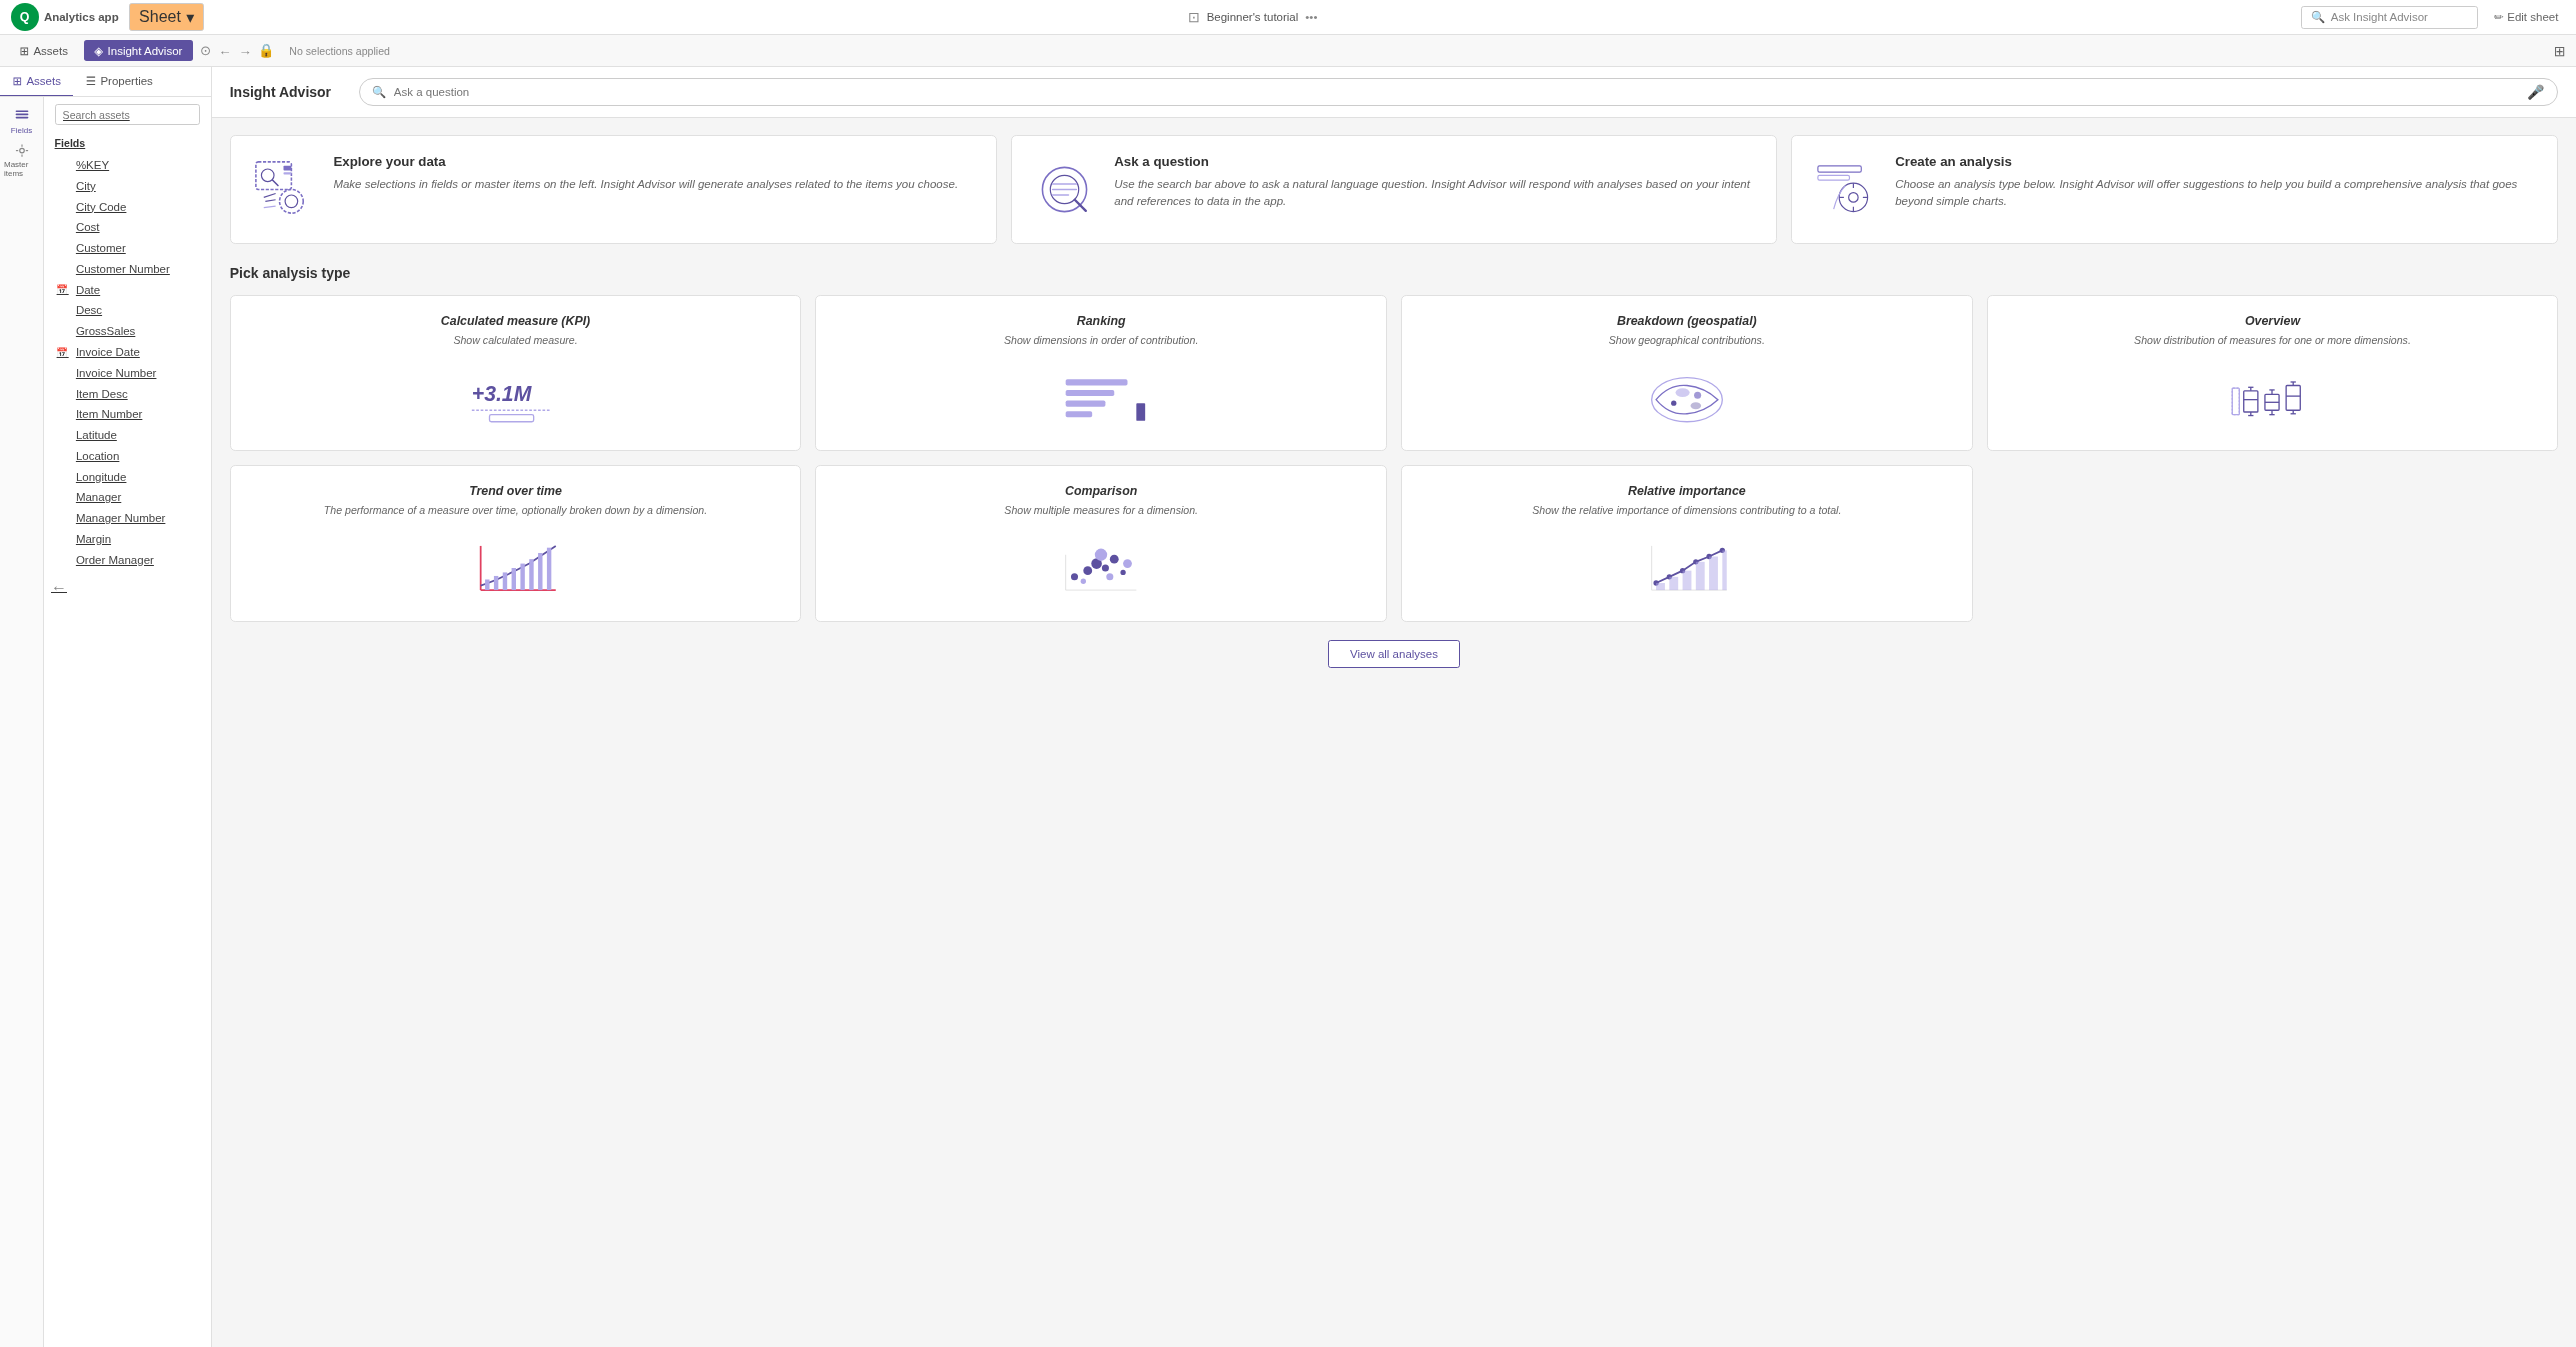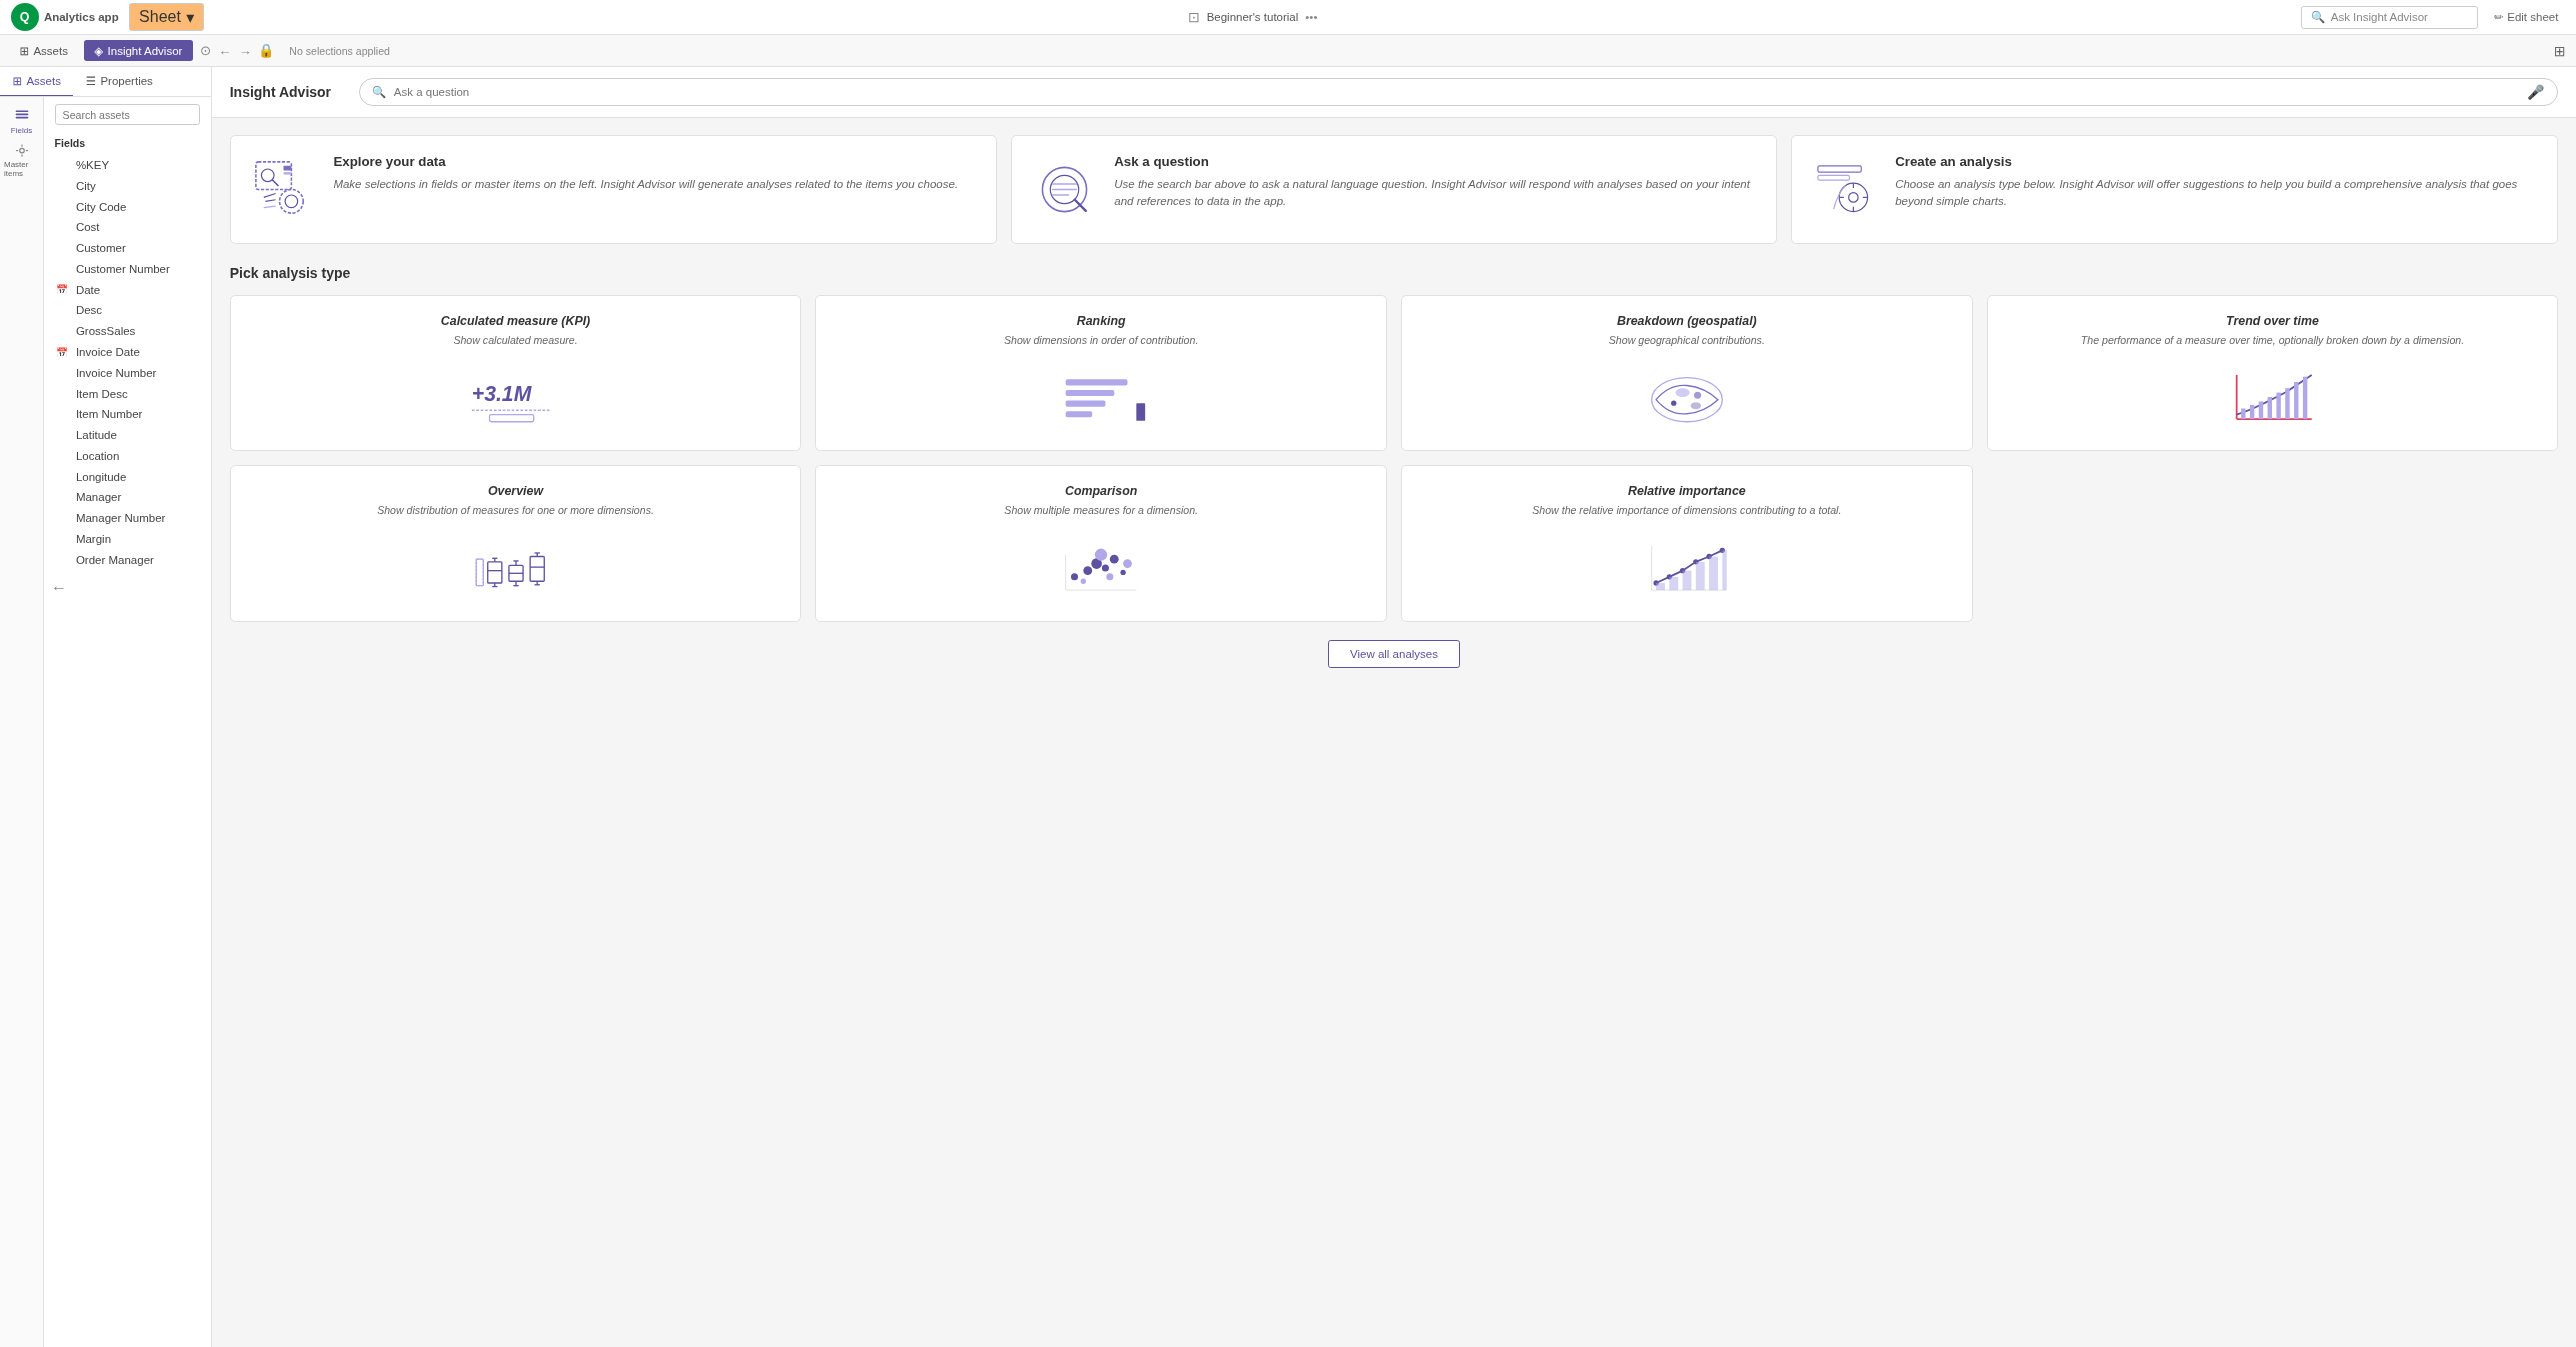--- a/index.html
+++ b/index.html
@@ -81,21 +81,21 @@
     
     .sidebar-icons { width: 44px; border-right: 0.9px solid #e0e0e0; display: flex; flex-direction: column; align-items: center; padding-top: 7px; gap: 3.5px; background: #fafafa; }
     .sidebar-icon-item {
       width: 35px; height: 35px; display: flex; flex-direction: column; align-items: center;
       justify-content: center; gap: 1.8px; cursor: pointer; border-radius: 2.7px; font-size: 8.8px; color: #666;
     }
     .sidebar-icon-item.active { color: #5d51a0; }
     .sidebar-icon-item svg { width: 16px; height: 16px; }
 
     
-    .fields-panel { flex: 1; overflow-y: auto; }
+    .fields-panel { flex: 1; overflow-y: auto; text-decoration: underline; }
     .search-assets {
       padding: 7px 10.6px;
       display: flex; align-items: center;
     }
     .search-assets input {
       width: 100%; border: 0.9px solid #ccc; border-radius: 2.7px;
       padding: 3.5px 7px; font-size: 10.6px; outline: none; color: #555;
     }
     .fields-section-title { padding: 5.3px 10.6px; font-size: 10.6px; font-weight: 600; color: #333; }
     .field-item {
@@ -455,67 +455,67 @@
               <ellipse cx="55" cy="30" rx="8" ry="5" fill="#b0a8e8" opacity="0.6"></ellipse>
               <ellipse cx="70" cy="45" rx="6" ry="4" fill="#5d51a0" opacity="0.4"></ellipse>
               <circle cx="45" cy="42" r="3" fill="#5d51a0"></circle>
               <circle cx="72" cy="33" r="4" fill="#7b6fc4" opacity="0.7"></circle>
             </svg>
           </div>
         </div>
 
 
         <div class="analysis-card">
+          <h4>Overview</h4>
+          <p>Show distribution of measures for one or more dimensions.</p>
+          <div class="analysis-card-visual">
+            <svg viewBox="0 0 120 70" xmlns="http://www.w3.org/2000/svg" width="106" height="62">
+              <rect x="15" y="25" width="8" height="30" rx="1" fill="none" stroke="#b0a8e8" stroke-width="1.5" stroke-dasharray="2,2"></rect>
+              <rect x="15" y="25" width="8" height="30" rx="1" fill="none" stroke="#b0a8e8" stroke-width="1.5"></rect>
+
+              <rect x="28" y="28" width="16" height="24" rx="1" fill="none" stroke="#5d51a0" stroke-width="1.5"></rect>
+              <line x1="36" y1="24" x2="36" y2="28" stroke="#5d51a0" stroke-width="1.5"></line>
+              <line x1="36" y1="52" x2="36" y2="56" stroke="#5d51a0" stroke-width="1.5"></line>
+              <line x1="33" y1="24" x2="39" y2="24" stroke="#5d51a0" stroke-width="1.5"></line>
+              <line x1="33" y1="56" x2="39" y2="56" stroke="#5d51a0" stroke-width="1.5"></line>
+              <line x1="28" y1="38" x2="44" y2="38" stroke="#5d51a0" stroke-width="1.5"></line>
+
+              <rect x="52" y="32" width="16" height="18" rx="1" fill="none" stroke="#5d51a0" stroke-width="1.5"></rect>
+              <line x1="60" y1="27" x2="60" y2="32" stroke="#5d51a0" stroke-width="1.5"></line>
+              <line x1="60" y1="50" x2="60" y2="55" stroke="#5d51a0" stroke-width="1.5"></line>
+              <line x1="57" y1="27" x2="63" y2="27" stroke="#5d51a0" stroke-width="1.5"></line>
+              <line x1="57" y1="55" x2="63" y2="55" stroke="#5d51a0" stroke-width="1.5"></line>
+              <line x1="52" y1="41" x2="68" y2="41" stroke="#5d51a0" stroke-width="1.5"></line>
+
+              <rect x="76" y="22" width="16" height="28" rx="1" fill="none" stroke="#5d51a0" stroke-width="1.5"></rect>
+              <line x1="84" y1="18" x2="84" y2="22" stroke="#5d51a0" stroke-width="1.5"></line>
+              <line x1="84" y1="50" x2="84" y2="54" stroke="#5d51a0" stroke-width="1.5"></line>
+              <line x1="81" y1="18" x2="87" y2="18" stroke="#5d51a0" stroke-width="1.5"></line>
+              <line x1="81" y1="54" x2="87" y2="54" stroke="#5d51a0" stroke-width="1.5"></line>
+              <line x1="76" y1="34" x2="92" y2="34" stroke="#5d51a0" stroke-width="1.5"></line>
+            </svg>
+          </div>
+        </div>
+
+        <div class="analysis-card">
           <h4>Trend over time</h4>
           <p>The performance of a measure over time, optionally broken down by a dimension.</p>
           <div class="analysis-card-visual">
             <svg viewBox="0 0 120 70" xmlns="http://www.w3.org/2000/svg" width="106" height="62">
               <line x1="20" y1="10" x2="20" y2="60" stroke="#e04060" stroke-width="2"></line>
               <line x1="20" y1="60" x2="105" y2="60" stroke="#e04060" stroke-width="2"></line>
               <path d="M20 55 Q35 50 45 45 Q60 38 75 30 Q90 20 105 10" fill="none" stroke="#5d51a0" stroke-width="2"></path>
               <rect x="25" y="48" width="5" height="12" fill="#b0a8e8"></rect>
               <rect x="35" y="44" width="5" height="16" fill="#b0a8e8"></rect>
               <rect x="45" y="40" width="5" height="20" fill="#b0a8e8"></rect>
               <rect x="55" y="35" width="5" height="25" fill="#b0a8e8"></rect>
               <rect x="65" y="30" width="5" height="30" fill="#b0a8e8"></rect>
               <rect x="75" y="25" width="5" height="35" fill="#b0a8e8"></rect>
               <rect x="85" y="18" width="5" height="42" fill="#b0a8e8"></rect>
               <rect x="95" y="12" width="5" height="48" fill="#b0a8e8"></rect>
-            </svg>
-          </div>
-        </div>
-
-        <div class="analysis-card">
-          <h4>Overview</h4>
-          <p>Show distribution of measures for one or more dimensions.</p>
-          <div class="analysis-card-visual">
-            <svg viewBox="0 0 120 70" xmlns="http://www.w3.org/2000/svg" width="106" height="62">
-              <rect x="15" y="25" width="8" height="30" rx="1" fill="none" stroke="#b0a8e8" stroke-width="1.5" stroke-dasharray="2,2"></rect>
-              <rect x="15" y="25" width="8" height="30" rx="1" fill="none" stroke="#b0a8e8" stroke-width="1.5"></rect>
-
-              <rect x="28" y="28" width="16" height="24" rx="1" fill="none" stroke="#5d51a0" stroke-width="1.5"></rect>
-              <line x1="36" y1="24" x2="36" y2="28" stroke="#5d51a0" stroke-width="1.5"></line>
-              <line x1="36" y1="52" x2="36" y2="56" stroke="#5d51a0" stroke-width="1.5"></line>
-              <line x1="33" y1="24" x2="39" y2="24" stroke="#5d51a0" stroke-width="1.5"></line>
-              <line x1="33" y1="56" x2="39" y2="56" stroke="#5d51a0" stroke-width="1.5"></line>
-              <line x1="28" y1="38" x2="44" y2="38" stroke="#5d51a0" stroke-width="1.5"></line>
-
-              <rect x="52" y="32" width="16" height="18" rx="1" fill="none" stroke="#5d51a0" stroke-width="1.5"></rect>
-              <line x1="60" y1="27" x2="60" y2="32" stroke="#5d51a0" stroke-width="1.5"></line>
-              <line x1="60" y1="50" x2="60" y2="55" stroke="#5d51a0" stroke-width="1.5"></line>
-              <line x1="57" y1="27" x2="63" y2="27" stroke="#5d51a0" stroke-width="1.5"></line>
-              <line x1="57" y1="55" x2="63" y2="55" stroke="#5d51a0" stroke-width="1.5"></line>
-              <line x1="52" y1="41" x2="68" y2="41" stroke="#5d51a0" stroke-width="1.5"></line>
-
-              <rect x="76" y="22" width="16" height="28" rx="1" fill="none" stroke="#5d51a0" stroke-width="1.5"></rect>
-              <line x1="84" y1="18" x2="84" y2="22" stroke="#5d51a0" stroke-width="1.5"></line>
-              <line x1="84" y1="50" x2="84" y2="54" stroke="#5d51a0" stroke-width="1.5"></line>
-              <line x1="81" y1="18" x2="87" y2="18" stroke="#5d51a0" stroke-width="1.5"></line>
-              <line x1="81" y1="54" x2="87" y2="54" stroke="#5d51a0" stroke-width="1.5"></line>
-              <line x1="76" y1="34" x2="92" y2="34" stroke="#5d51a0" stroke-width="1.5"></line>
             </svg>
           </div>
         </div>
 
         <div class="analysis-card">
           <h4>Comparison</h4>
           <p>Show multiple measures for a dimension.</p>
           <div class="analysis-card-visual">
             <svg viewBox="0 0 120 70" xmlns="http://www.w3.org/2000/svg" width="106" height="62">
               <circle cx="30" cy="45" r="4" fill="#5d51a0"></circle>

